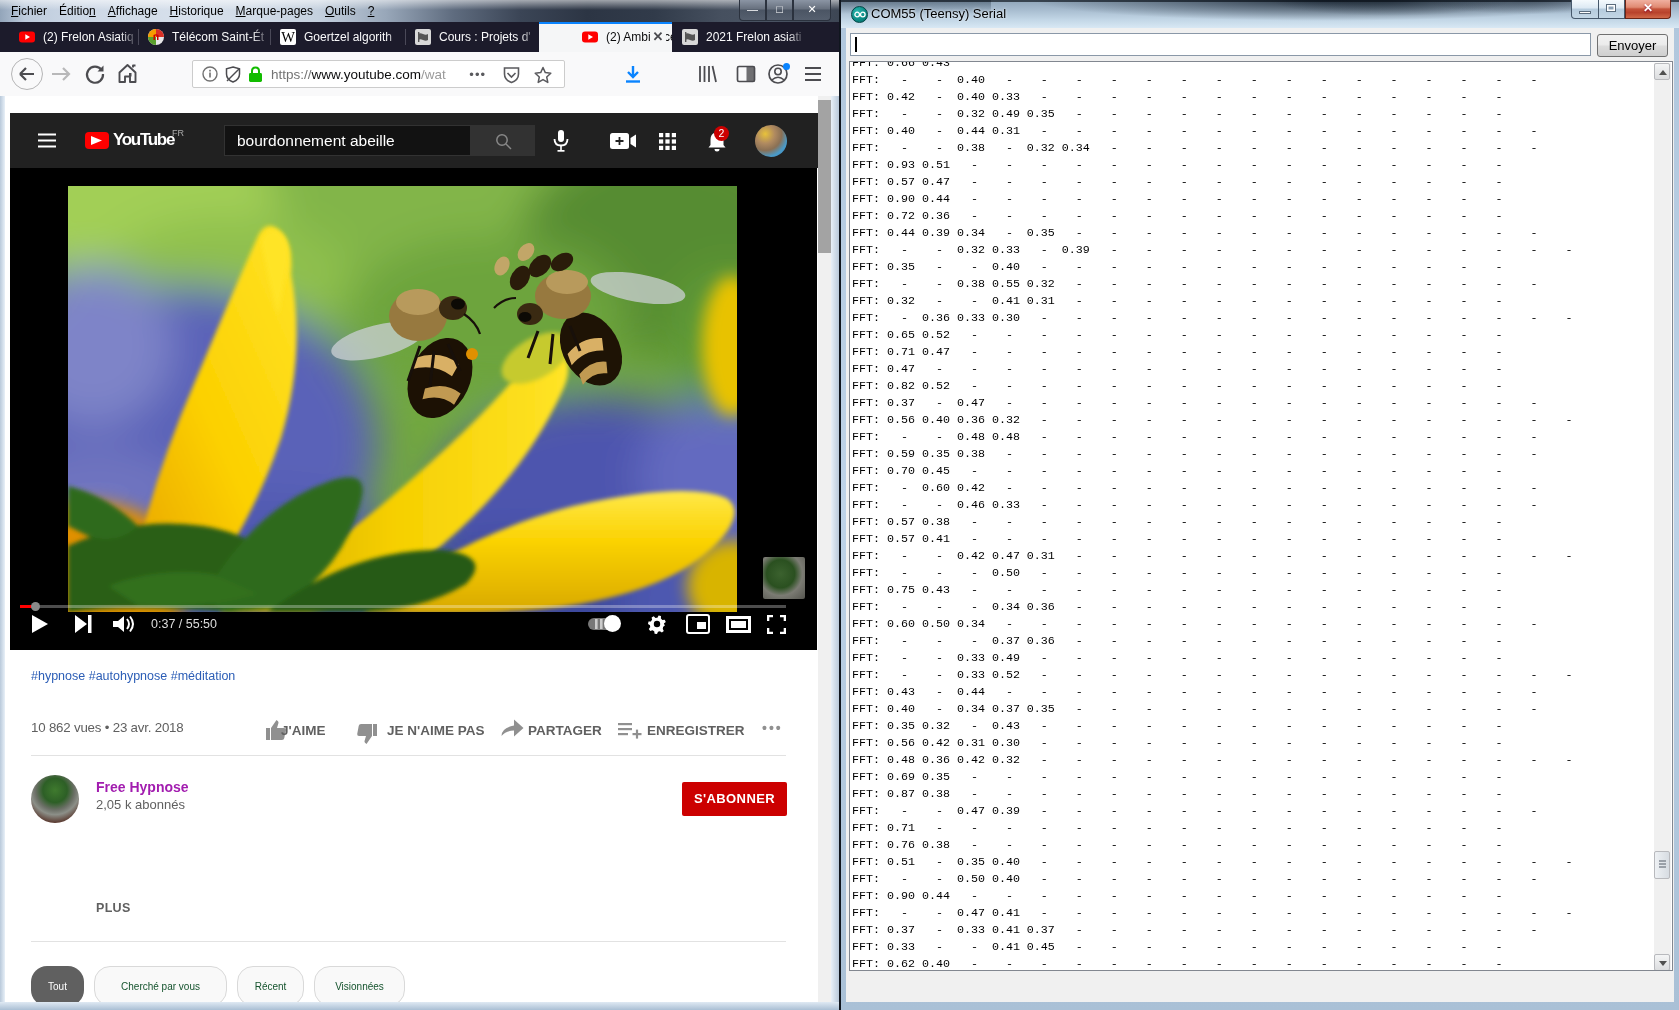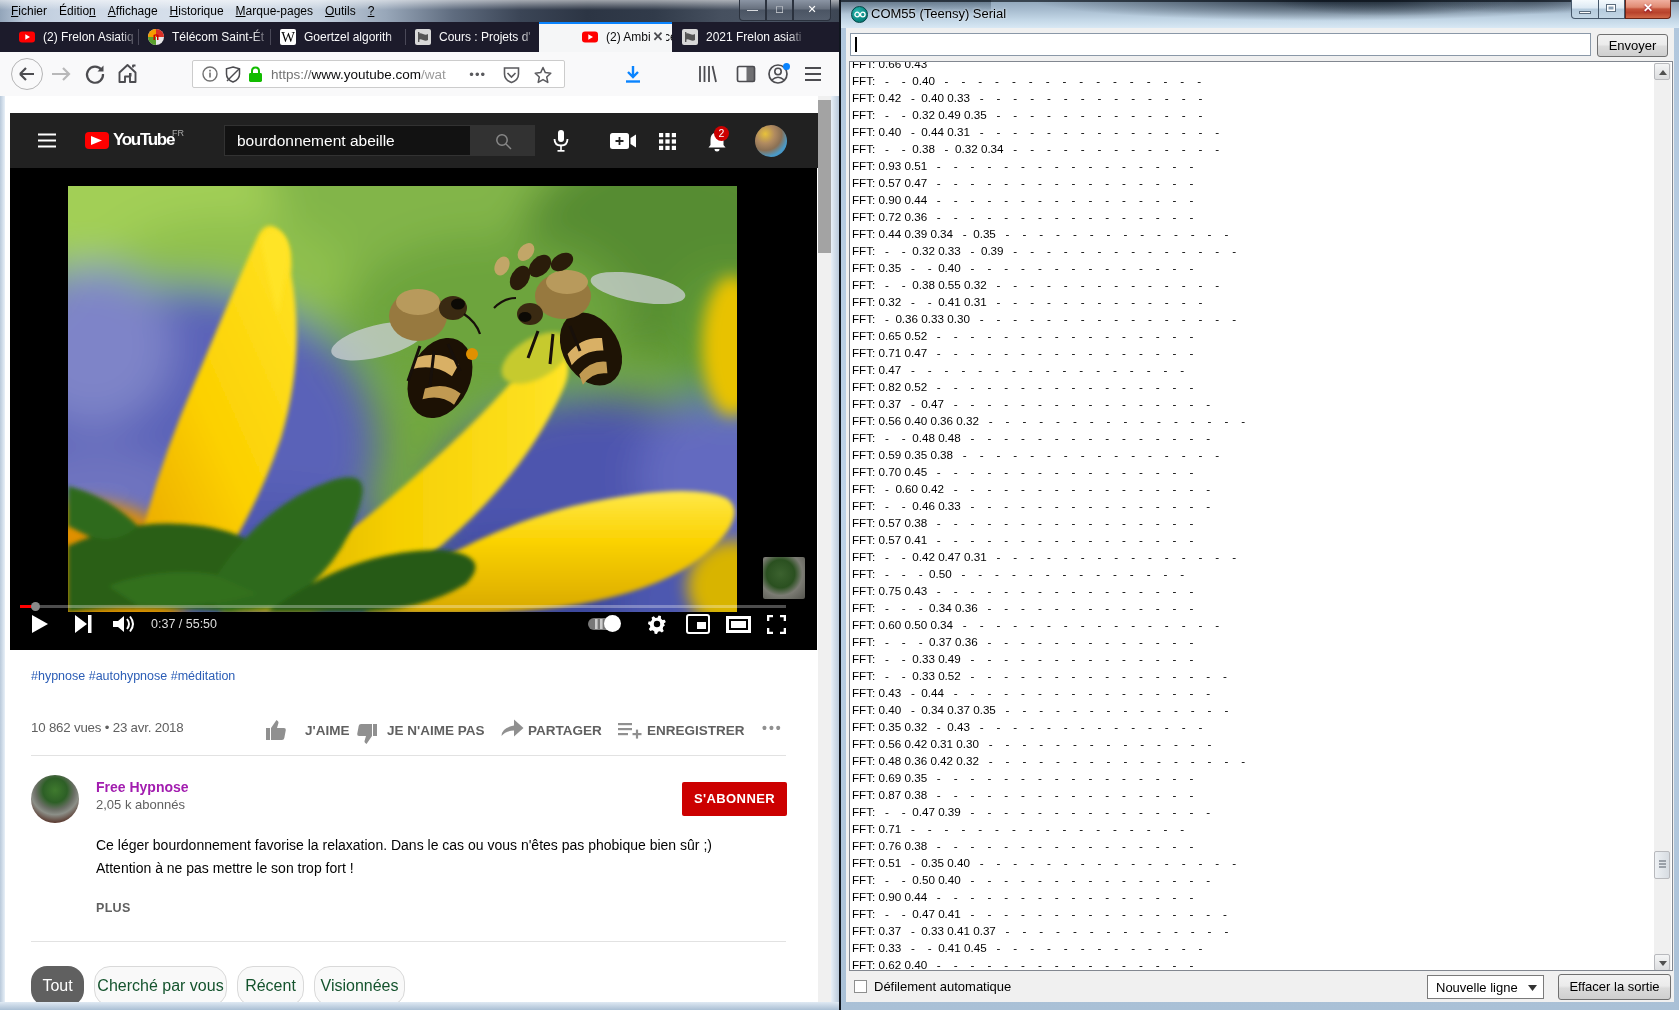--- a/index.html
+++ b/index.html
@@ -34,31 +34,31 @@
 
 #yt-head{position:absolute;left:5px;top:17px;width:811px;height:55px;background:#212121;padding-left:45px;}
 #yt-player{position:absolute;left:5px;top:72px;width:807px;height:482px;background:#000;}
 #vidimg{position:absolute;left:58px;top:18px;width:669px;height:426px;}
 
 .hashtags{position:absolute;left:26px;top:573px;font-size:12.5px;color:#2b5db6;}
 .vtitle{position:absolute;left:26px;top:591px;font-size:18px;color:#030303;}
 .views{position:absolute;left:26px;top:624px;font-size:13.3px;letter-spacing:-.2px;color:#606060;}
 .actions{position:absolute;color:#606060;font-size:13.5px;font-weight:bold;}
 .divider{position:absolute;left:26px;width:755px;height:1px;background:#e2e2e2;}
-.chip{position:absolute;height:40px;border-radius:16px;font-size:16px;display:flex;align-items:center;justify-content:center;}
+.chip{position:absolute;height:40px;border-radius:16px;font-size:10px;display:flex;align-items:center;justify-content:center;}
 .chip.dark{background:#606060;color:#fff;}
 .chip.lite{background:#f9f9f9;border:1px solid #d9d9d9;color:#14532d;}
 
 #sw{position:absolute;left:841px;top:0;width:838px;height:1010px;background:linear-gradient(180deg,#b0c6dc 0%,#bed3e8 50%,#a9c0d6 100%);}
 #sw-title{position:absolute;left:0;top:0;width:838px;height:28px;}
 #sw-body{position:absolute;left:5px;top:28px;width:828px;height:974px;background:#f0f0f0;}
 #sw-input{position:absolute;left:4px;top:5px;width:741px;height:23px;background:#fff;border:1px solid #8a98a8;}
 #sw-send{position:absolute;left:751px;top:6px;width:71px;height:23px;background:linear-gradient(180deg,#f2f2f2,#ebebeb 45%,#dbdbdb 55%,#cfcfcf);border:1px solid #707070;border-radius:3px;font-size:13px;text-align:center;line-height:21px;color:#000;}
 #sw-out{position:absolute;left:3px;top:33px;width:824px;height:910px;background:#fff;border:1px solid #828790;overflow:hidden;}
-#sw-out pre{position:absolute;left:2px;top:-7.5px;font-family:Liberation Sans, sans-serif;font-size:11.66px;line-height:17px;color:#000;}
+#sw-out pre{position:absolute;left:2px;top:-7.5px;font-family:Liberation Mono, monospace;font-size:11.66px;line-height:17px;color:#000;}
 #sw-scroll{position:absolute;right:1px;top:1px;width:17px;height:908px;background:#f0f0f0;}
 #sw-bottom{position:absolute;left:3px;top:944px;width:824px;height:30px;background:#f0f0f0;font-size:13px;color:#000;}
 </style></head><body>
 <div id="desk">
 
 <div id="ff">
  <div id="ff-menubar">
   <div class="menus"><span><u>F</u>ichier</span><span>Éditio<u>n</u></span><span><u>A</u>ffichage</span><span><u>H</u>istorique</span><span><u>M</u>arque-pages</span><span><u>O</u>utils</span><span><u>?</u></span></div>
   <div class="winbtns">
    <div class="wb first">―</div>
@@ -360,21 +360,21 @@
    <svg class="abs" style="left:757px;top:447px;" width="19" height="19" viewBox="0 0 19 19">
             <path d="M1 6 L1 1 L6 1 M13 1 L18 1 L18 6 M18 13 L18 18 L13 18 M6 18 L1 18 L1 13" stroke="#fff" stroke-width="2.6" fill="none"></path>
           </svg>
   </div>
 
   <div class="hashtags">#hypnose #autohypnose #méditation</div>
   <div class="views">10 862 vues • 23 avr. 2018</div>
   <svg class="abs" style="left:259px;top:624px;" width="22" height="20" viewBox="0 0 22 20">
           <path fill="#909090" d="M2 8 h4 v12 h-4 z M7 20 L7 8 L12.5 0 L14 1.2 Q14.8 2 14.4 3.2 L13 8 L20 8 Q22 8 21.8 10 L20.3 18 Q20 20 18 20 Z"></path>
         </svg>
-  <span class="actions" style="left:300px;top:627px;">J'AIME</span>
+  <span class="actions" style="left:276px;top:627px;">J'AIME</span>
   <svg class="abs" style="left:352px;top:628px;" width="22" height="20" viewBox="0 0 22 20">
           <path fill="#909090" d="M16 12 h4 V0 h-4 z M15 0 L15 12 L9.5 20 L8 18.8 Q7.2 18 7.6 16.8 L9 12 L2 12 Q0 12 .2 10 L1.7 2 Q2 0 4 0 Z"></path>
         </svg>
   <span class="actions" style="left:382px;top:627px;">JE N'AIME PAS</span>
   <svg class="abs" style="left:495px;top:623px;" width="24" height="20" viewBox="0 0 24 20">
           <path fill="#909090" d="M14 6.5 L14 0.5 L23.5 9 L14 17.5 L14 11.5 Q6 11.5 1.5 17 Q1.5 9 14 6.5 Z"></path>
         </svg>
   <span class="actions" style="left:523px;top:627px;">PARTAGER</span>
   <svg class="abs" style="left:613px;top:625px;" width="24" height="18" viewBox="0 0 24 18">
           <g fill="#909090">
@@ -386,21 +386,20 @@
           </g>
         </svg>
   <span class="actions" style="left:642px;top:627px;">ENREGISTRER</span>
   <span class="abs" style="left:757px;top:624px;color:#909090;font-size:14px;letter-spacing:2px;font-weight:bold;">•••</span>
   <div class="divider" style="top:659px;"></div>
 
   <div class="abs" style="left:26px;top:679px;width:48px;height:48px;border-radius:50%;background:radial-gradient(circle at 50% 32%,#3f7a2e 0%,#2d5f26 30%,#6b6f66 48%,#8c8f88 60%,#5a3a30 80%,#3a2018 100%);"></div>
   <div class="abs" style="left:91px;top:683px;font-size:14px;font-weight:bold;color:#a21caf;">Free Hypnose</div>
   <div class="abs" style="left:91px;top:701px;font-size:13px;color:#606060;">2,05 k abonnés</div>
   <div class="abs" style="left:677px;top:686px;width:105px;height:34px;background:#c00;color:#fff;font-size:13px;font-weight:bold;text-align:center;line-height:34px;border-radius:2px;letter-spacing:.4px;">S'ABONNER</div>
-  <div class="abs" style="left:91px;top:738px;font-size:14px;color:#030303;line-height:22.5px;">Ce léger bourdonnement favorise la relaxation. Dans le cas ou vous n'êtes pas phobique bien sûr ;)<br>Attention à ne pas mettre le son trop fort !</div>
   <div class="abs" style="left:91px;top:805px;font-size:12.5px;font-weight:bold;color:#606060;letter-spacing:.3px;">PLUS</div>
   <div class="divider" style="top:845px;"></div>
 
   <div class="chip dark" style="left:26px;top:870px;width:53px;">Tout</div>
   <div class="chip lite" style="left:89px;top:870px;width:133px;">Cherché par vous</div>
   <div class="chip lite" style="left:232px;top:870px;width:67px;">Récent</div>
   <div class="chip lite" style="left:309px;top:870px;width:91px;">Visionnées</div>
 
   <div class="abs" style="left:813px;top:0px;width:14px;height:906px;background:#f0f0f0;"></div>
   <div class="abs" style="left:813px;top:4px;width:14px;height:153px;background:#a3a3a3;"></div>
@@ -505,26 +504,15 @@
     <div class="abs" style="left:0;top:891px;width:16px;height:17px;background:linear-gradient(180deg,#f4f5f6,#dcdddf);border:1px solid #b8b9bd;border-radius:2px;">
      <svg class="abs" style="left:4px;top:6px" width="8" height="5" viewBox="0 0 8 5">
                 <path d="M0 0 L4 5 L8 0 Z" fill="#505050"></path>
               </svg>
             </div>
     <div class="abs" style="left:0;top:788px;width:16px;height:28px;background:linear-gradient(90deg,#eef1f4,#d7dce2);border:1px solid #b8b9bd;border-radius:2px;">
      <div class="abs" style="left:4px;top:11px;width:7px;height:1.5px;background:#9aa0a8;box-shadow:0 3px 0 #9aa0a8,0 -3px 0 #9aa0a8;"></div>
             </div>
    </div>
   </div>
-  <div id="sw-bottom">
-   <div class="abs" style="left:5px;top:8px;width:13px;height:13px;background:#fff;border:1px solid #8e8f8f;"></div>
-   <span class="abs" style="left:25px;top:7px;">Défilement automatique</span>
-   <div class="abs" style="left:578px;top:3px;width:117px;height:24px;background:#fff;border:1px solid #7a7a7a;font-size:13px;">
-    <span class="abs" style="left:8px;top:4px;">Nouvelle ligne</span>
-    <svg class="abs" style="left:100px;top:9px;" width="9" height="6" viewBox="0 0 9 6">
-              <path d="M0 0 L4.5 6 L9 0 Z" fill="#333"></path>
-            </svg>
-   </div>
-   <div class="abs" style="left:709px;top:2px;width:113px;height:26px;background:linear-gradient(180deg,#f2f2f2,#ebebeb 45%,#dbdbdb 55%,#cfcfcf);border:1px solid #707070;border-radius:3px;font-size:13px;text-align:center;line-height:24px;">Effacer la sortie</div>
-  </div>
  </div>
 </div>
 </div>
 
 </body></html>

